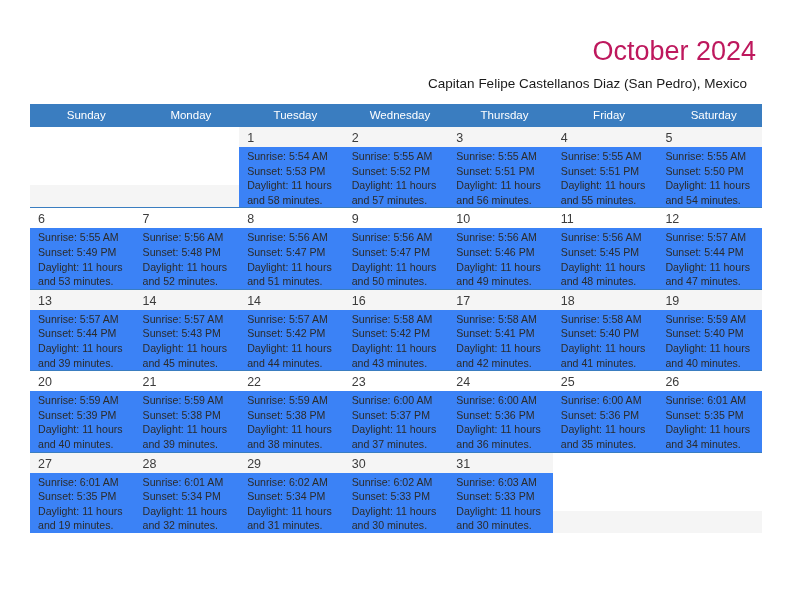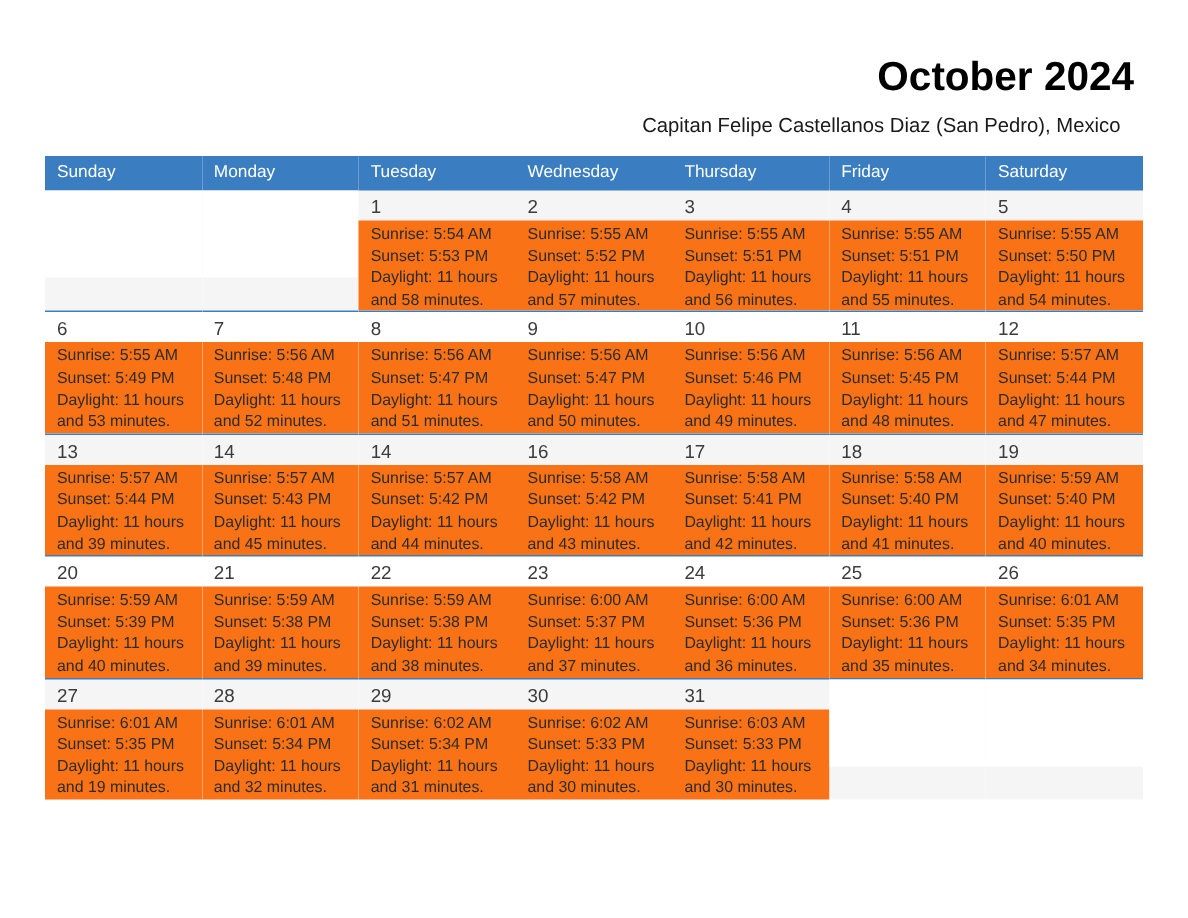--- a/index.html
+++ b/index.html
@@ -61,24 +61,24 @@
     font-size: 22px;
     letter-spacing: -0.2px;
     color: #1b7fd4;
     font-family: "Liberation Sans", sans-serif;
   }
   .title {
     position: absolute;
     right: 36px;
     top: 36px;
     font-size: 27px;
-    color: #000000;
+    color: #be185d;
     text-align: right;
     white-space: nowrap;
-    font-weight: bold;
+    font-weight: normal;
   }
   .subtitle {
     position: absolute;
     right: 45px;
     top: 76px;
     font-size: 13.5px;
     color: #1a1a1a;
     text-align: right;
     white-space: nowrap;
   }
@@ -90,21 +90,21 @@
     top: 104px;
     width: 732px;
     border-collapse: collapse;
     table-layout: fixed;
   }
   .calendar th {
     background: #3a7dc0;
     color: #ffffff;
     font-size: 11.5px;
     font-weight: normal;
-    text-align: left;
+    text-align: center;
     padding: 5px 0 5px 8px;
     height: 12px;
     border: none;
   }
   .calendar td {
     vertical-align: top;
     height: 76px;
     padding: 0;
     border: none;
     position: relative;
@@ -133,21 +133,21 @@
     padding: 0 4px 0 8px;
     background: #ffffff;
   }
   .lines div {
     font-size: 10.6px;
     line-height: 14.6px;
     color: #2b2b2b;
     white-space: nowrap;
   }
   .cell-body {
-    background: #f97316;
+    background: #3b82f6;
     padding-top: 2px;
     min-height: 58px;
   }
   .cell-empty-body {
     background: #ffffff;
     min-height: 58px;
   }
 </style>
 </head>
 <body>

